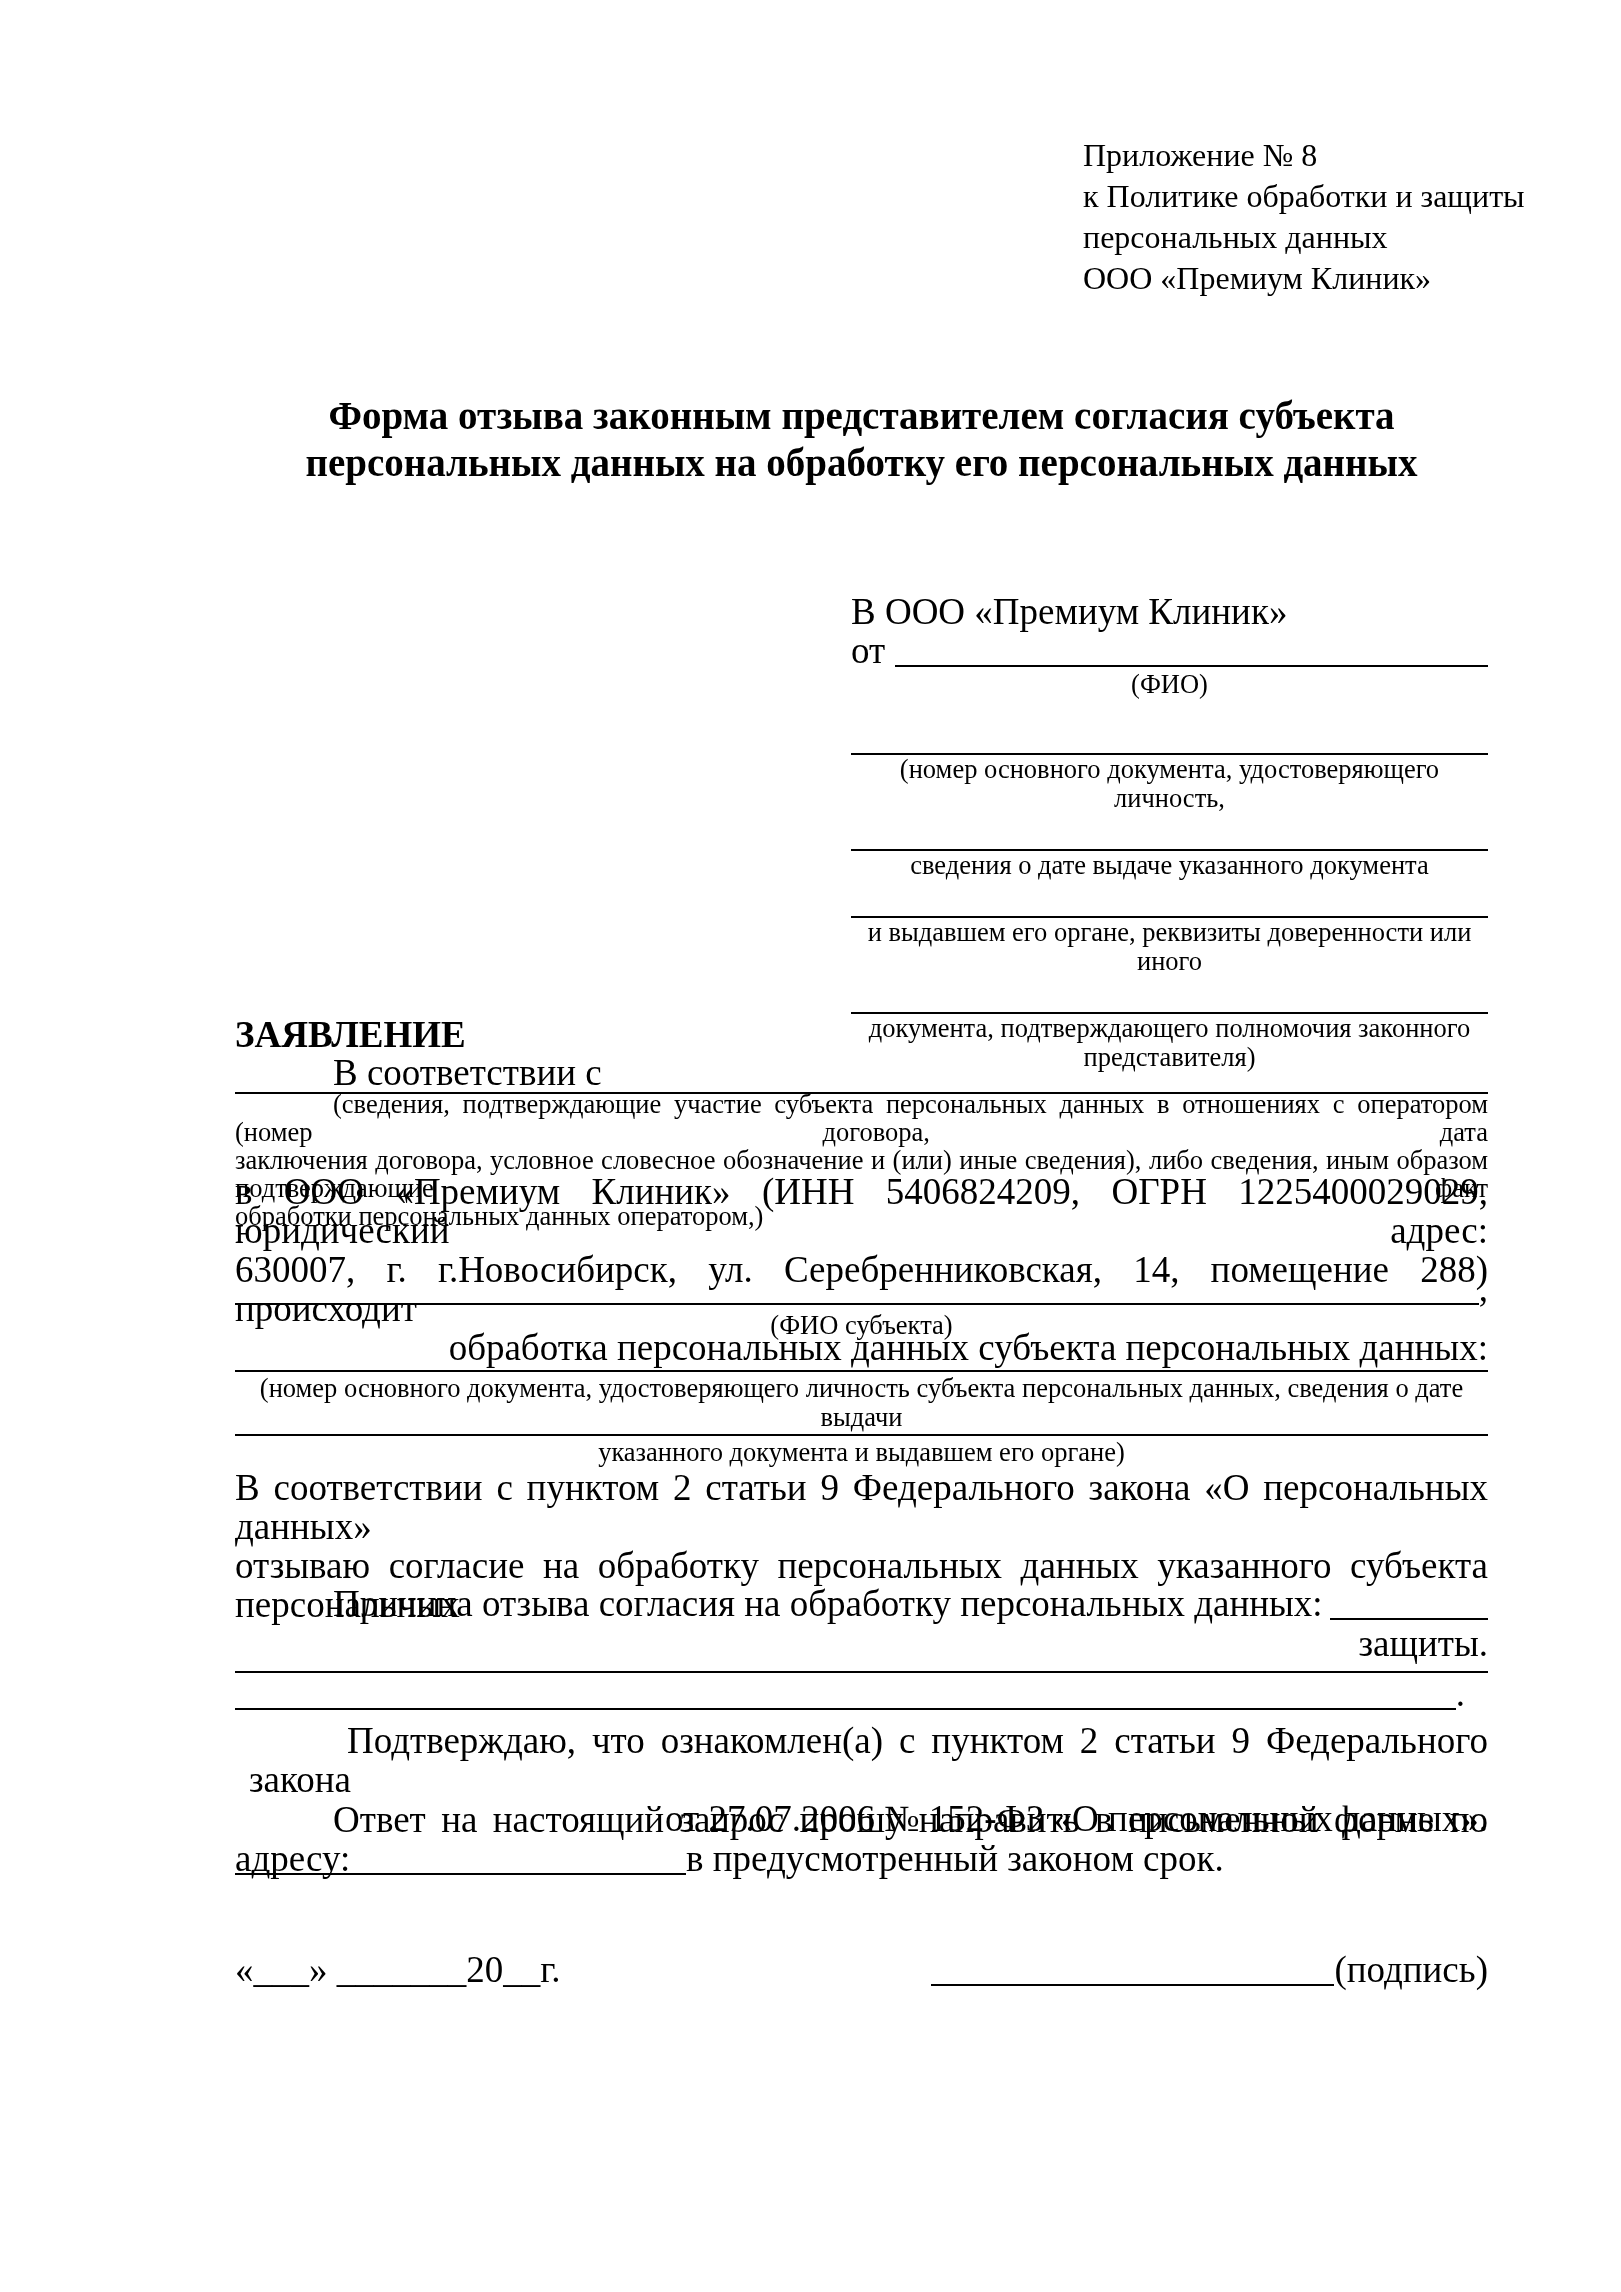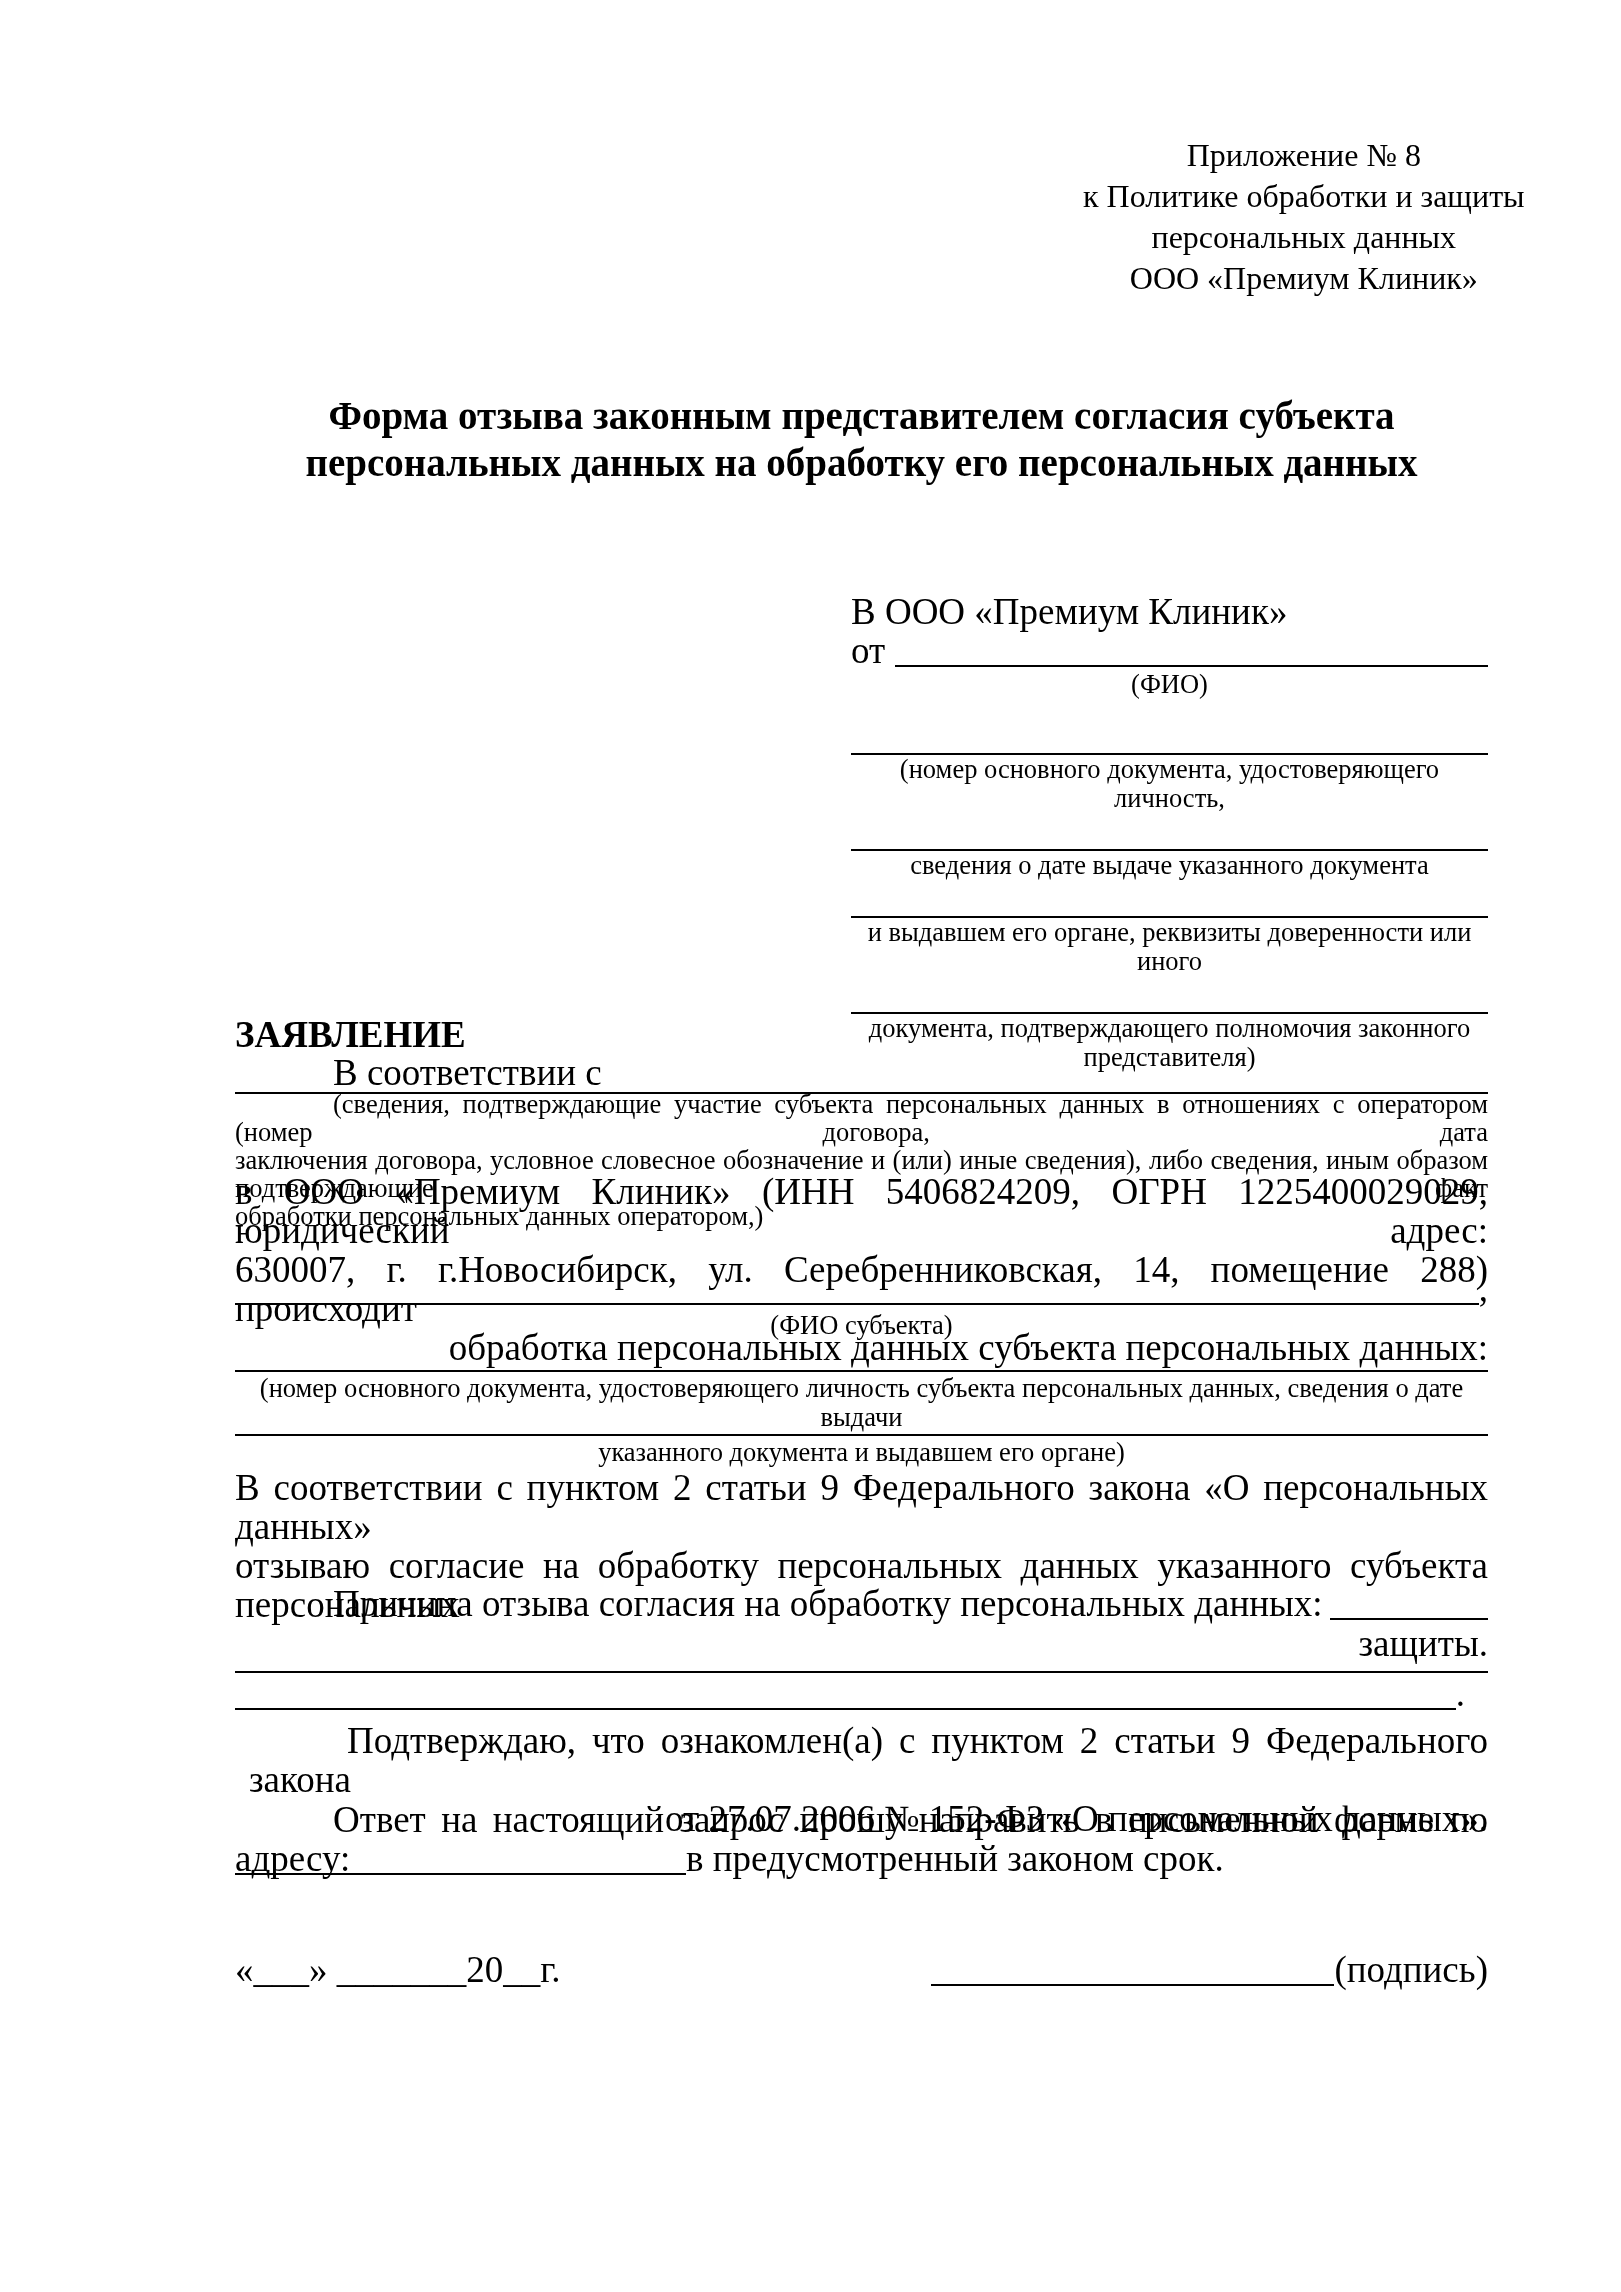--- a/index.html
+++ b/index.html
@@ -7,21 +7,21 @@
     position:relative;
     width:1621px;height:2293px;
     background:#ffffff;
     font-family:"Liberation Serif","DejaVu Serif",serif;
     color:#000;
     margin:0 auto;
     overflow:hidden;
   }
   .abs{position:absolute;}
   
-  .appendix{left:1083px;top:135px;font-size:32px;line-height:41px;text-align:center;}
+  .appendix{left:1083px;top:135px;font-size:32px;line-height:41px;}
   
   .title-wrap{left:235px;right:133px;top:392px;text-align:center;}
   .doc-title{max-width:1225px;margin:0 auto;font-weight:bold;font-size:39px;line-height:47px;}
   
   .addressee{left:851px;top:592px;width:637px;font-size:37px;line-height:39px;}
   .row{display:flex;height:39px;}
   .fill{flex:1;border-bottom:2.9px solid #000;margin-bottom:2.9px;}
   .from-label{margin-right:9.8px;}
   .cap{font-size:26.5px;line-height:29px;text-align:center;}
   .addr-blank{height:36px;border-bottom:2.9px solid #000;}

